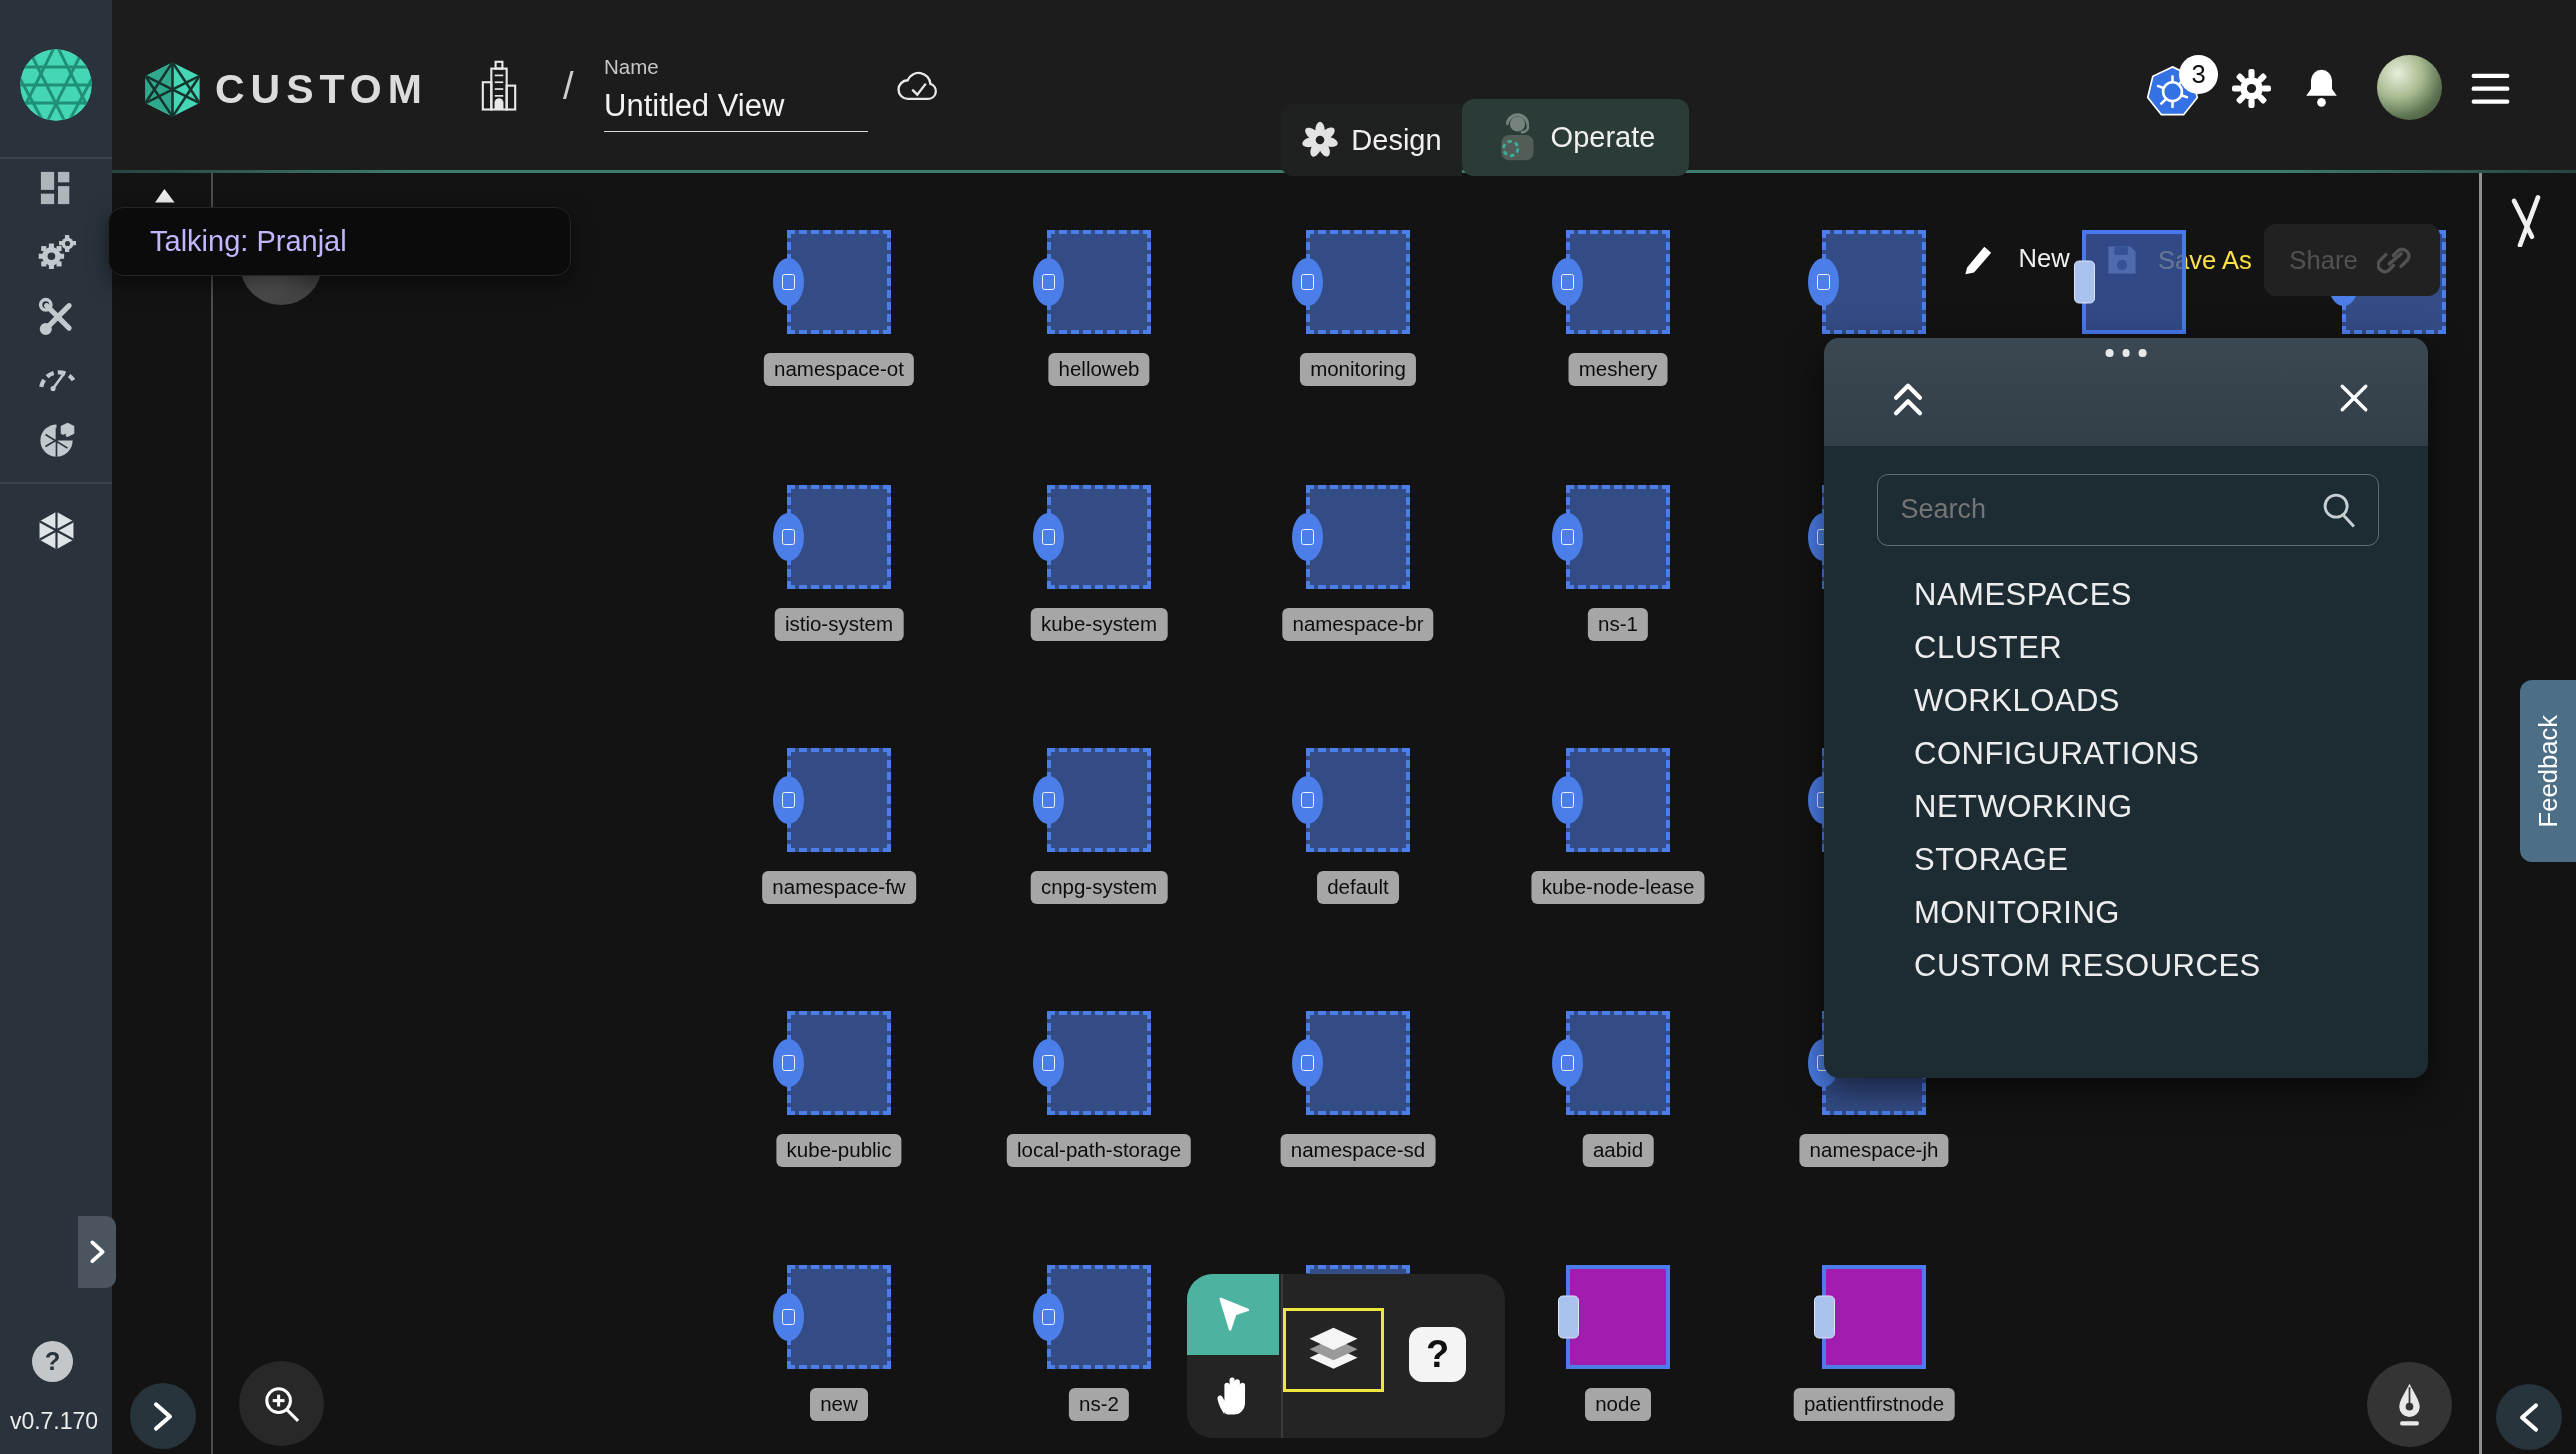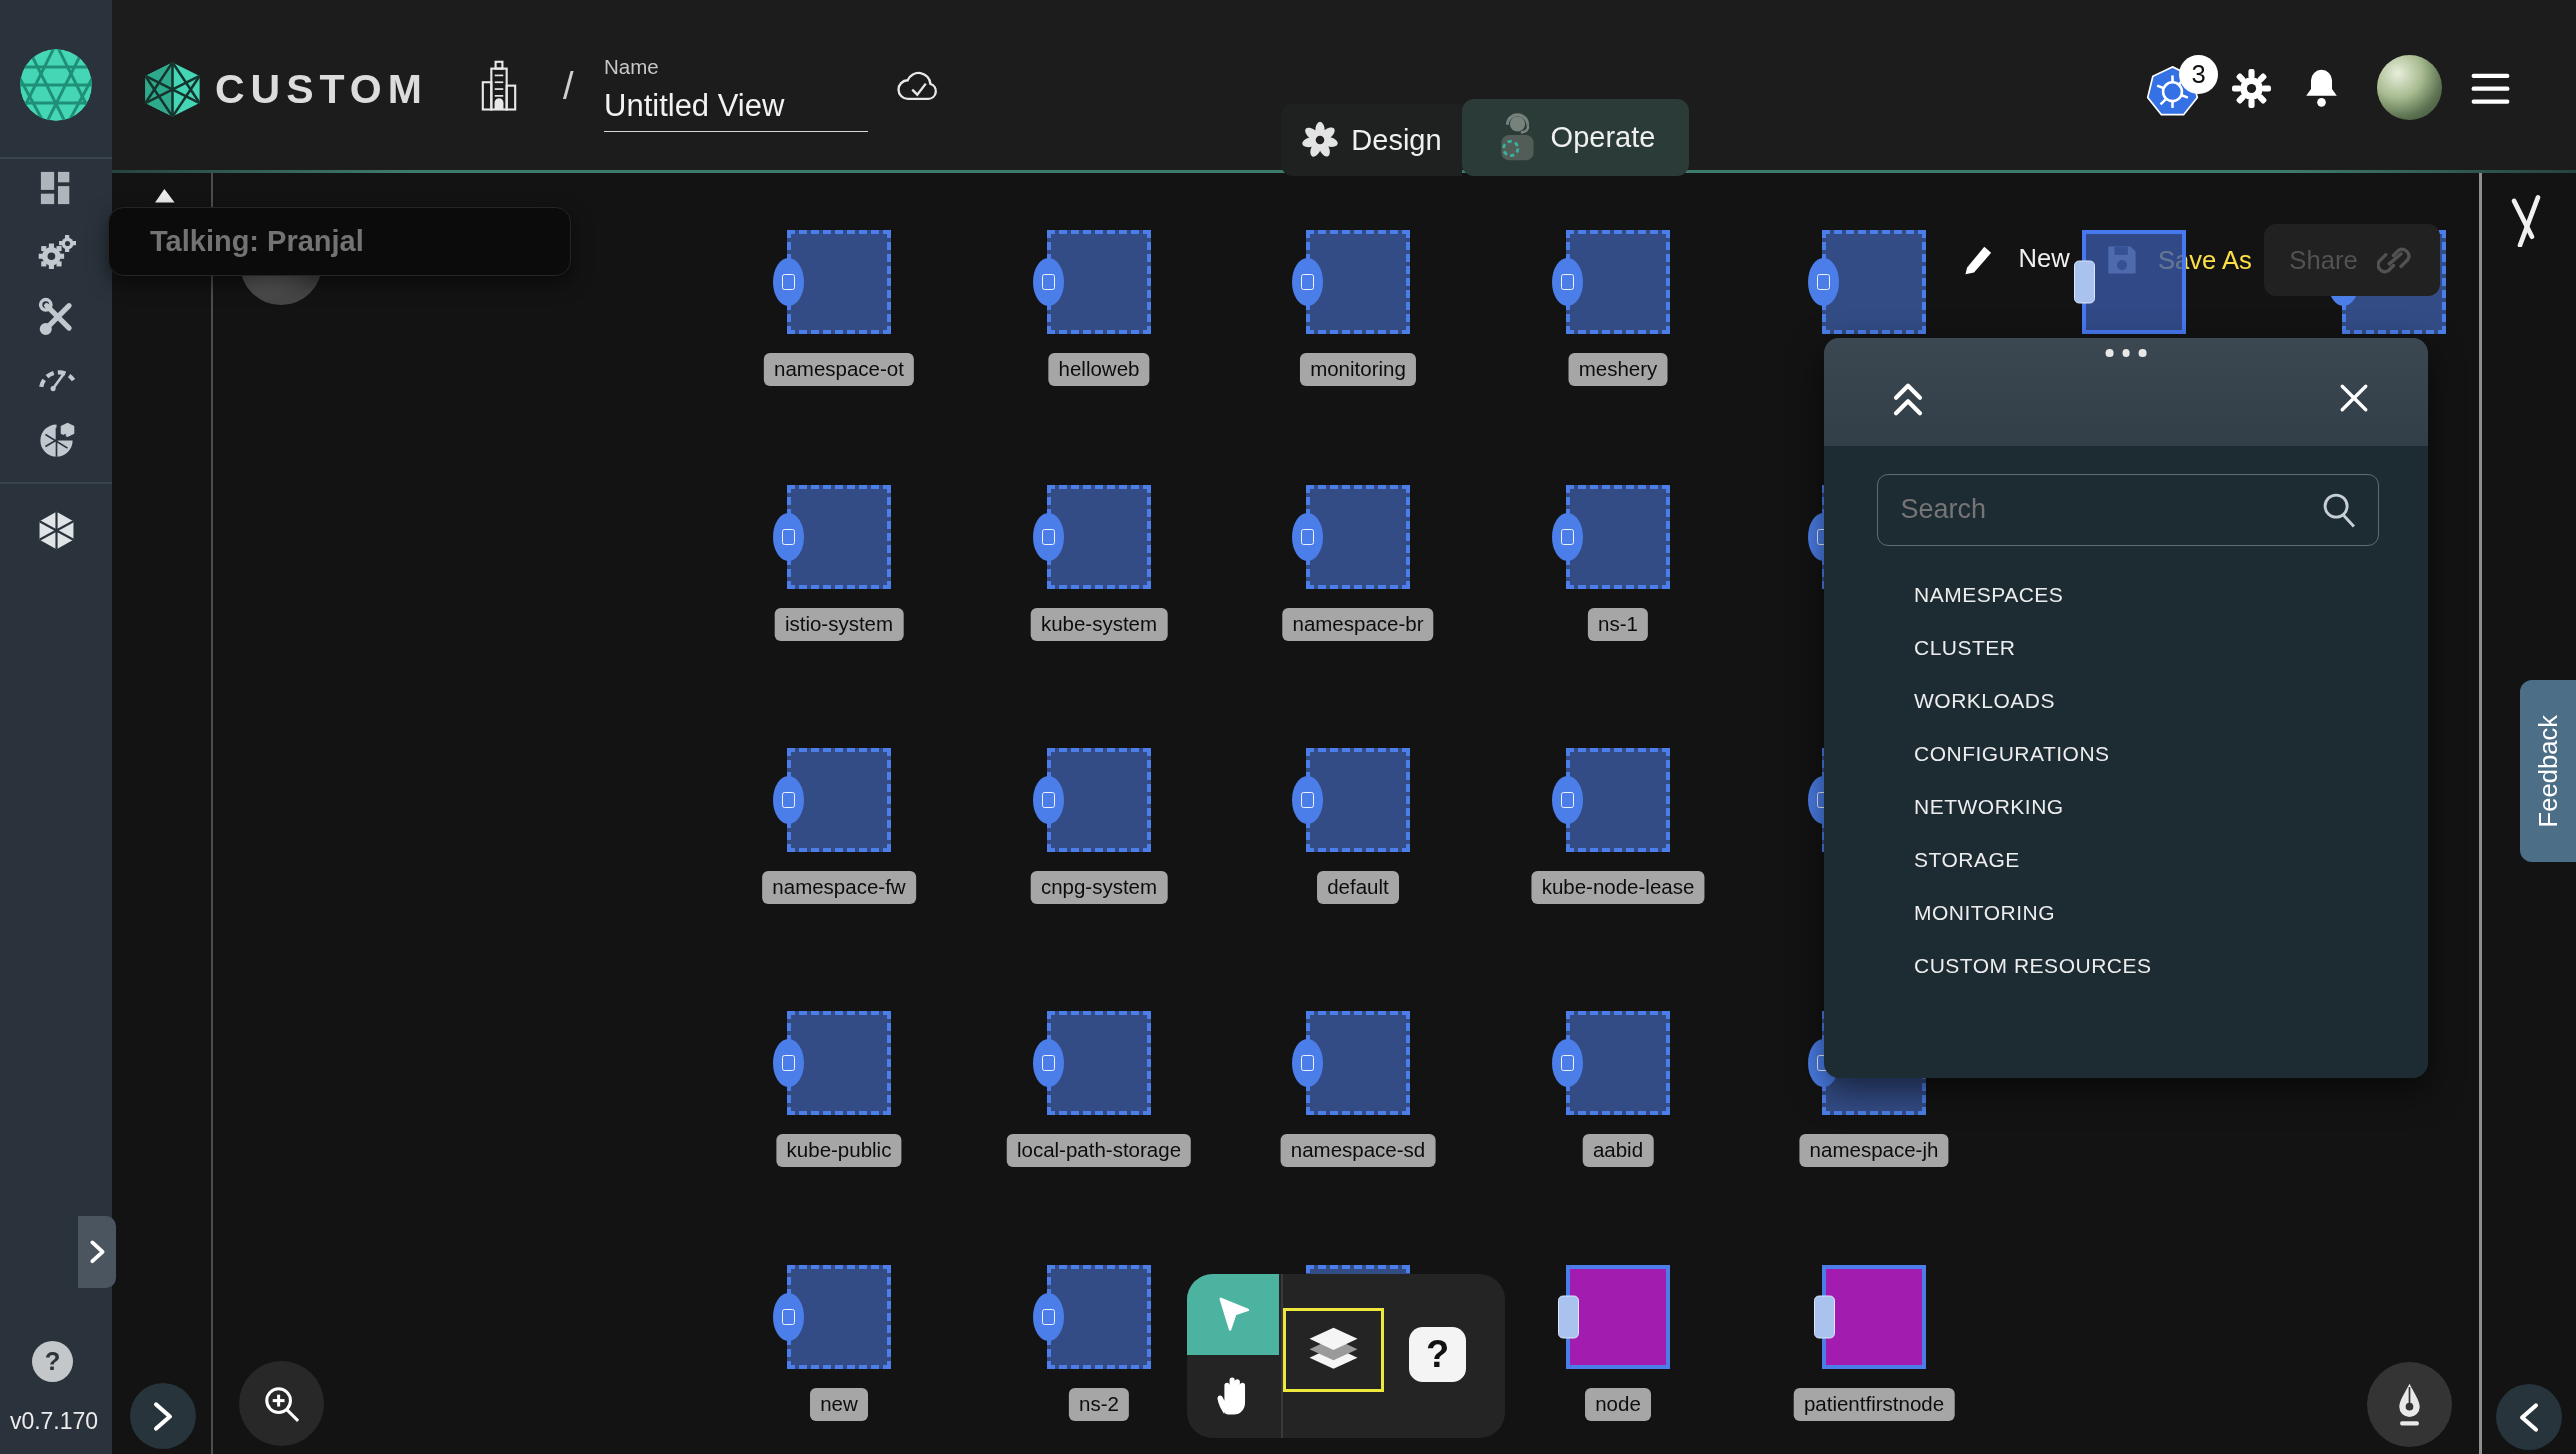--- a/index.html
+++ b/index.html
@@ -49,34 +49,34 @@
   
   #panel{left:1824px;top:338px;width:604px;height:740px;background:#1d2b33;border-radius:15.3px;z-index:6;
      box-shadow:0 12px 34px rgba(0,0,0,.55);}
   #panel-head{position:absolute;left:0;top:0;width:604px;height:108px;border-radius:15.3px 15.3px 0 0;
      background:linear-gradient(180deg,#3b4851,#333f48);}
   #panel-search{position:absolute;left:53px;top:136px;width:500px;height:70px;border:1.7px solid #5e6c74;border-radius:11px;
      background:transparent;}
   #panel-search input{position:absolute;left:20.5px;top:0;width:409px;height:66px;background:transparent;border:none;outline:none;
      color:#e8e8e8;font-size:27px;font-family:"Liberation Sans",sans-serif;}
   #panel-cats{position:absolute;left:90px;top:230px;display:flex;flex-direction:column;}
-  .cat{height:53px;display:flex;align-items:center;font-size:21px;letter-spacing:0.5px;color:#ededed;}
+  .cat{height:53px;display:flex;align-items:center;font-size:31px;letter-spacing:0.5px;color:#ededed;}
   
   #toolbar{left:1187px;top:1274px;width:318px;height:164px;background:#242424;border-radius:25.6px;z-index:6;}
   #tb-cursor{position:absolute;left:0;top:0;width:92px;height:81px;background:#4cb3a0;border-radius:25.6px 0 0 0;
      display:flex;align-items:center;justify-content:center;}
   #tb-hand{position:absolute;left:0;top:81px;width:92px;height:83px;display:flex;align-items:center;justify-content:center;}
   #tb-divider{position:absolute;left:94px;top:0;width:1.7px;height:164px;background:#3a3a3a;}
   #tb-layers{position:absolute;left:96px;top:34px;width:95px;height:78px;border:3.4px solid #ede83b;
      display:flex;align-items:center;justify-content:center;}
   #tb-help{position:absolute;left:222px;top:53px;width:57px;height:55px;background:#f4f4f4;border-radius:13.6px;
      color:#111;font-weight:700;font-size:38px;display:flex;align-items:center;justify-content:center;}
   
   #tooltip{left:108px;top:207px;width:420px;height:67px;background:#0b0b0b;border:0.9px solid #262626;border-radius:15.3px;
-     display:flex;align-items:center;padding-left:41px;font-size:29px;color:#737373;z-index:9;box-shadow:0 6.8px 20.5px rgba(0,0,0,.5);font-weight:bold;}
+     display:flex;align-items:center;padding-left:41px;font-size:29px;color:#c4b5fd;z-index:9;box-shadow:0 6.8px 20.5px rgba(0,0,0,.5);}
   #collab-avatar{left:240px;top:223px;width:82px;height:82px;border-radius:50%;z-index:8;
      background:radial-gradient(circle at 35% 30%,#7a7a7a,#4a4a4a 70%);opacity:.92;}
   #feedback{left:2520px;top:680px;width:56px;height:182px;background:#4c6e86;border-radius:12px 0 0 12px;z-index:3;
      display:flex;align-items:center;justify-content:center;}
   #feedback span{writing-mode:vertical-rl;transform:rotate(180deg);font-size:25.6px;color:#fff;}
   .dot{width:7.7px;height:7.7px;border-radius:50%;background:#e8e8e8;display:inline-block;margin:0 4.3px;}
 </style>
 </head>
 <body>
 

